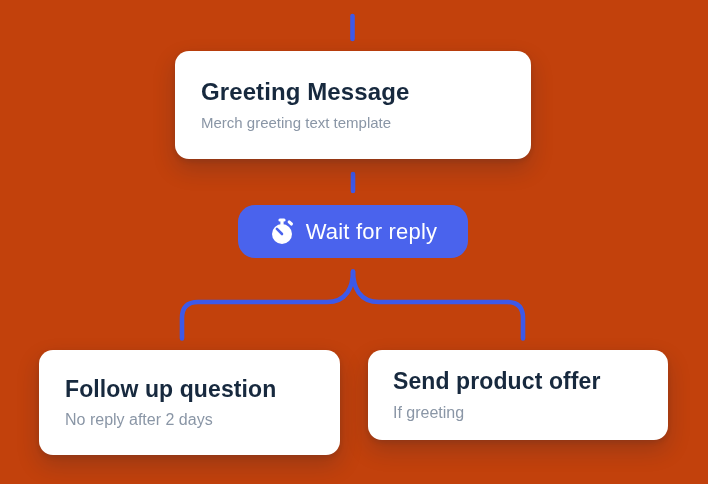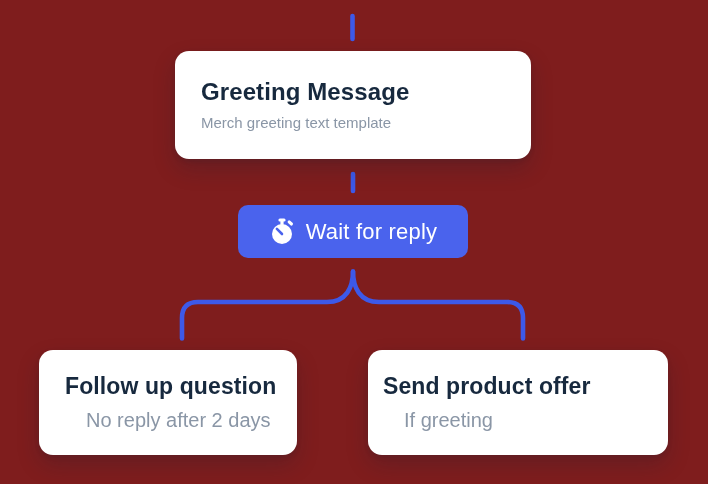--- a/index.html
+++ b/index.html
@@ -1,20 +1,20 @@
 <!DOCTYPE html>
 <html><head>
 <meta charset="utf-8">
 <style>
   html, body { margin: 0; padding: 0; }
   .canvas {
     position: relative;
     width: 708px;
     height: 484px;
-    background: #7f1d1d;
+    background: #c2410c;
     overflow: hidden;
     font-family: "Liberation Sans", "DejaVu Sans", sans-serif;
   }
   .connectors {
     position: absolute;
     inset: 0;
     pointer-events: none;
   }
   .node-card {
     position: absolute;
@@ -36,31 +36,31 @@
   }
   .node-subtitle {
     color: #8A96A6;
     font-weight: 400;
     line-height: 1.2;
   }
   #card-greeting { left: 175px; top: 51px; width: 356px; height: 108px; padding-left: 26px; }
   #card-greeting .node-title { font-size: 24px; }
   #card-greeting .node-subtitle { font-size: 15px; }
 
-  #card-followup { left: 39px; top: 350px; width: 258px; height: 105px; padding-left: 26px; }
-  #card-offer    { left: 368px; top: 350px; width: 300px; height: 105px; padding-left: 15px; }
+  #card-followup { left: 39px; top: 350px; width: 301px; height: 105px; padding-left: 26px; }
+  #card-offer    { left: 368px; top: 350px; width: 300px; height: 90px; padding-left: 25px; }
   #card-followup .node-title, #card-offer .node-title { font-size: 23px; }
-  #card-followup .node-subtitle, #card-offer .node-subtitle { font-size: 20px; margin-left: 21px; }
+  #card-followup .node-subtitle, #card-offer .node-subtitle { font-size: 16px; }
 
   .wait-pill {
     position: absolute;
     left: 238px; top: 205px;
     width: 230px; height: 53px;
     background: #4A63ED;
-    border-radius: 10px;
+    border-radius: 17px;
     display: flex;
     align-items: center;
     justify-content: center;
     gap: 11px;
     cursor: pointer;
     box-sizing: border-box;
   }
   .wait-pill-label {
     color: #FFFFFF;
     font-size: 22px;

